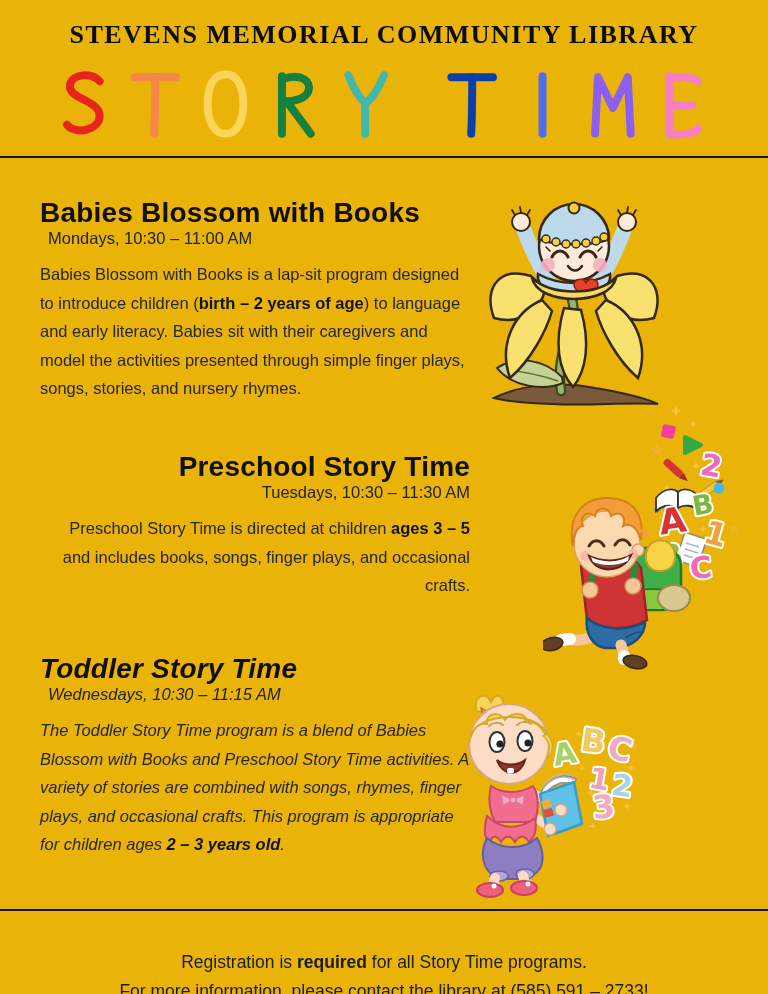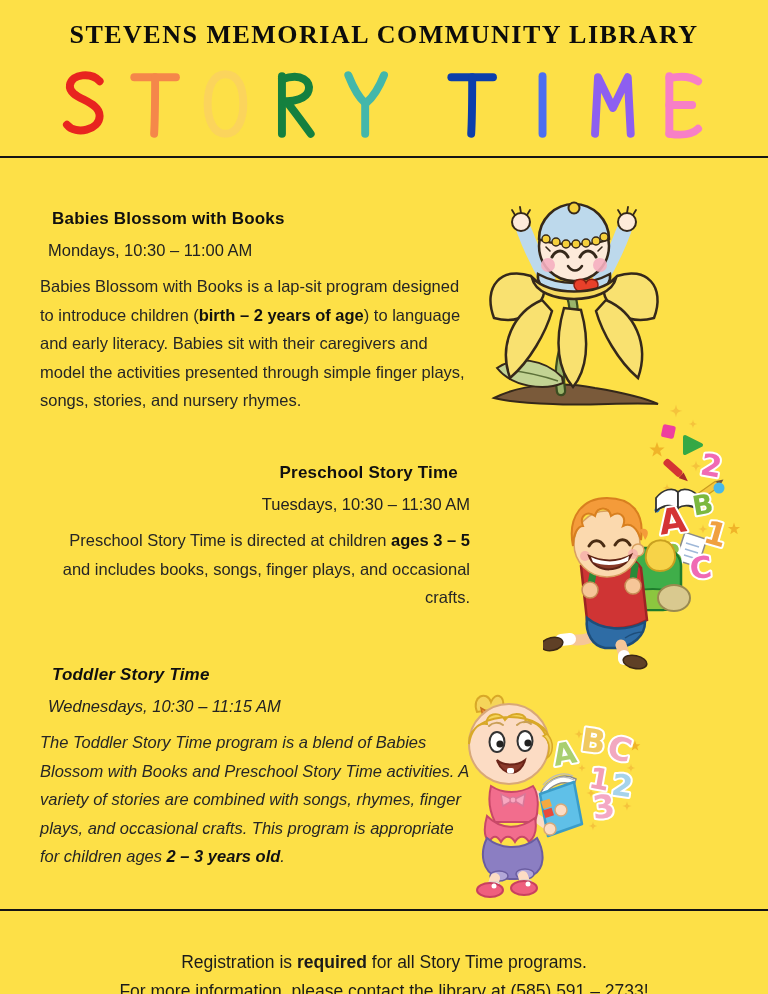--- a/index.html
+++ b/index.html
@@ -1,35 +1,35 @@
 <!DOCTYPE html>
 <html><head>
 <meta charset="utf-8">
 <style>
   html,body{margin:0;padding:0;background:#ffffff;}
   body{width:768px;height:994px;position:relative;overflow:hidden;
        font-family:"Liberation Sans",sans-serif;color:#1d1d1d;}
-  .page{position:absolute;inset:0;background:#fde047;}
+  .page{position:absolute;inset:0;background:#eab308;}
 
   .library-name{position:absolute;top:20px;left:0;right:0;text-align:center;
     font-family:"Liberation Serif",serif;font-weight:700;font-size:26px;
     letter-spacing:1.5px;color:#0c0c0c;white-space:nowrap;}
 
   .storytime-wrap{position:absolute;top:64px;left:0;right:0;
     display:flex;justify-content:center;}
 
   .rule{position:absolute;left:0;right:0;border:0;border-top:2.5px solid #141414;margin:0;}
   .rule-top{top:156px;}
   .rule-bottom{top:909px;}
 
   .section{position:absolute;left:40px;width:430px;}
   .section-babies{top:197px;}
   .section-preschool{top:451px;text-align:right;}
   .section-toddler{top:653px;font-style:italic;}
-  .section-title{margin:12px;font-size:17px;font-weight:700;color:#101010;letter-spacing:0.2px;}
+  .section-title{margin:0;font-size:28px;font-weight:700;color:#101010;letter-spacing:0.2px;}
   .schedule{padding-left:8px;font-size:16.5px;color:#222;}
   .body-text{margin-top:12px;font-size:16.5px;line-height:28.5px;color:#262626;}
   .body-text b{font-weight:700;color:#111;}
 
   .footer{position:absolute;top:920px;left:0;right:0;text-align:center;
     font-size:17.5px;line-height:29px;color:#1b1b1b;margin-top:28px;}
   .footer b{font-weight:700;}
 
   .illu{position:absolute;}
   .illu-babies{left:468px;top:183px;width:212px;height:227px;}

